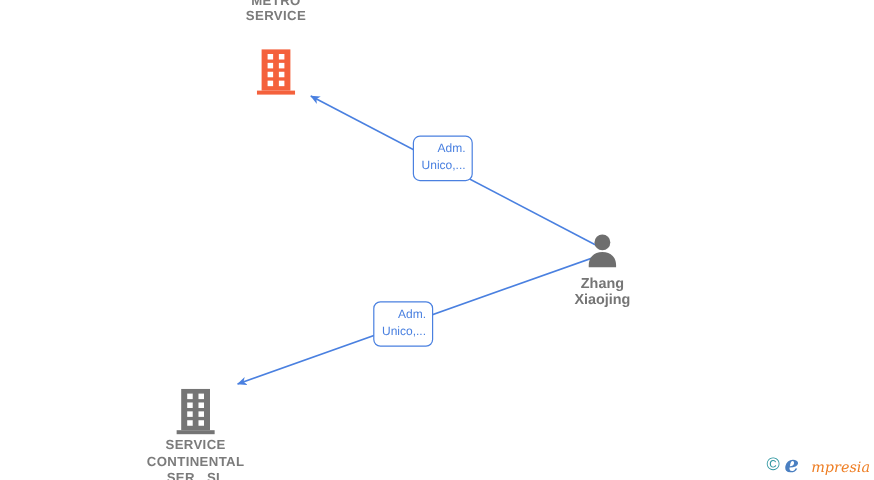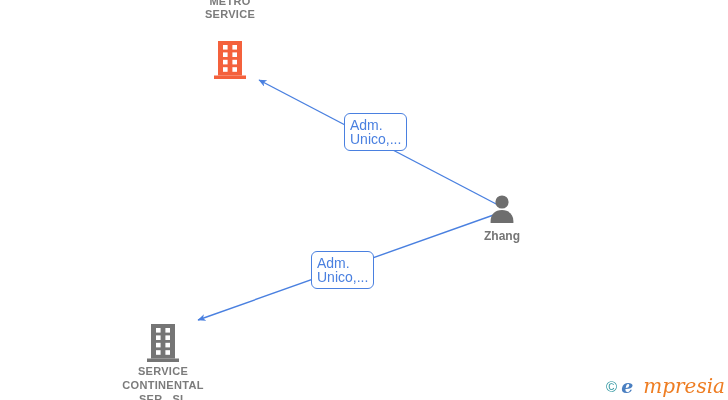--- a/index.html
+++ b/index.html
@@ -19,39 +19,39 @@
   }
   .node-label.company{font-size:11px;font-weight:bold;line-height:13px;letter-spacing:.3px;}
   .node-label.person{font-size:12px;font-weight:bold;line-height:13px;color:#757575;}
   .node-icon{position:absolute;z-index:2;cursor:pointer;}
   .edge-label{
     position:absolute;z-index:3;
     background:#ffffff;
     border:1.5px solid #4a80e0;
     border-radius:6px;
     color:#4a80e0;
-    font-size:14px;
+    font-size:10px;
     line-height:14px;
     padding:4px 5px;
     min-width:38px;
-    text-align:left;
+    text-align:right;
     cursor:pointer;
   }
   .logo{
     position:absolute;z-index:2;
     right:3px;bottom:2px;
     display:flex;align-items:center;gap:4px;
     font-family:"DejaVu Serif", serif;
     font-style:italic;
     cursor:pointer;
     white-space:nowrap;
   }
   .logo-c{color:#2e96a0;font-size:15px;font-style:normal;font-family:"Liberation Sans",sans-serif;}
   .logo-e{color:#4a7fc1;font-size:19px;font-weight:bold;}
-  .logo-rest{color:#ee7d22;font-size:20px;margin-left:-2px;padding-left:12px;}
+  .logo-rest{color:#ee7d22;font-size:12px;margin-left:-2px;padding-left:12px;}
 </style>
 </head>
 <body>
 
 <div id="canvas">
 
   <svg id="edges-layer" width="728" height="400">
     <defs>
       <marker id="arrow" markerWidth="9" markerHeight="8" refX="7.5" refY="3.5" orient="auto" markerUnits="userSpaceOnUse">
         <path d="M0,0 L8,3.5 L0,7 L2.2,3.5 Z" fill="#4a80e0"></path>
@@ -83,20 +83,21 @@
   </svg>
 
   <svg class="node-icon" style="left:487px;top:195px;" width="30" height="28" viewBox="0 0 30 28">
     <g fill="#6e6e6e">
       <circle cx="15" cy="7" r="6.6"></circle>
       <path d="M15 15 C8 15 3.6 19.6 3.6 26 L3.6 28 L26.4 28 L26.4 26 C26.4 19.6 22 15 15 15 Z"></path>
     </g>
   </svg>
   <div class="node-label person" style="left:457px;top:230px;width:90px;">
     <div>Zhang</div>
+    <div>Xiaojing</div>
   </div>
 
   <svg class="node-icon" style="left:147px;top:324px;" width="32" height="38" viewBox="0 0 32 38">
     <g fill="#757575">
       <rect x="4" y="0" width="24" height="34.5"></rect>
       <rect x="0" y="34.5" width="32" height="3.5"></rect>
     </g>
     <g fill="#ffffff">
       <rect x="9" y="4" width="4.6" height="4.6"></rect>
       <rect x="18.4" y="4" width="4.6" height="4.6"></rect>

